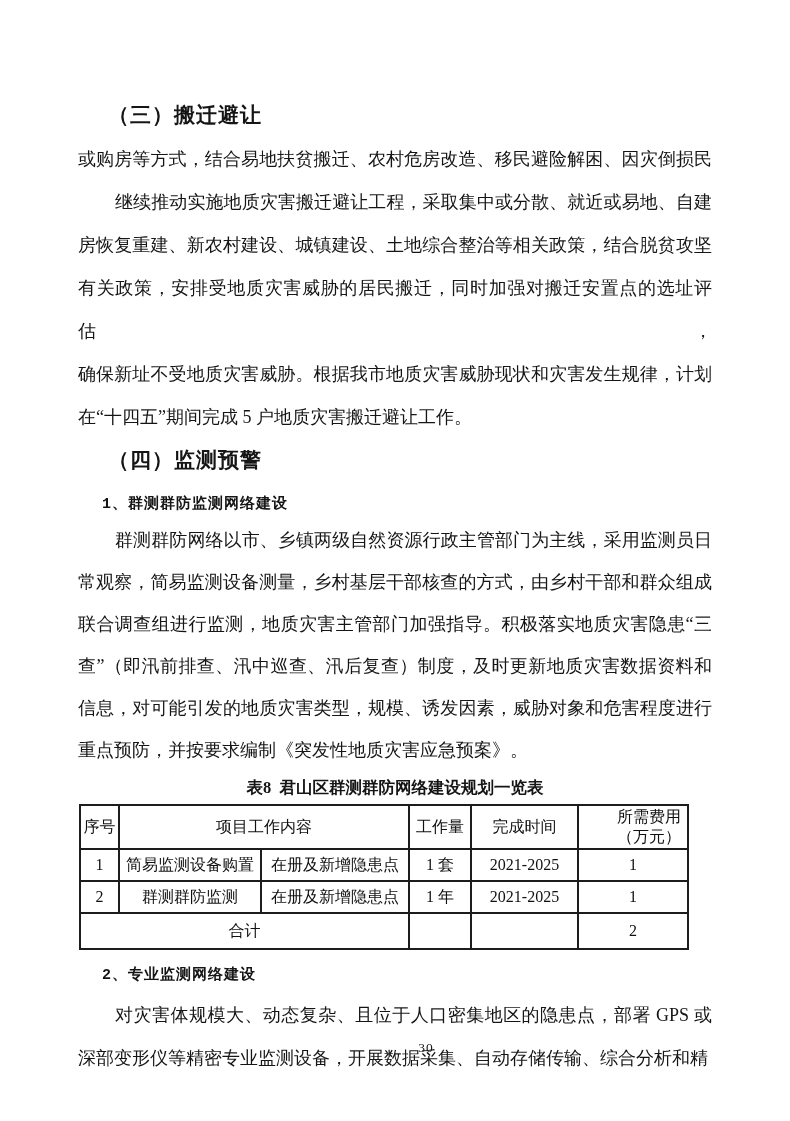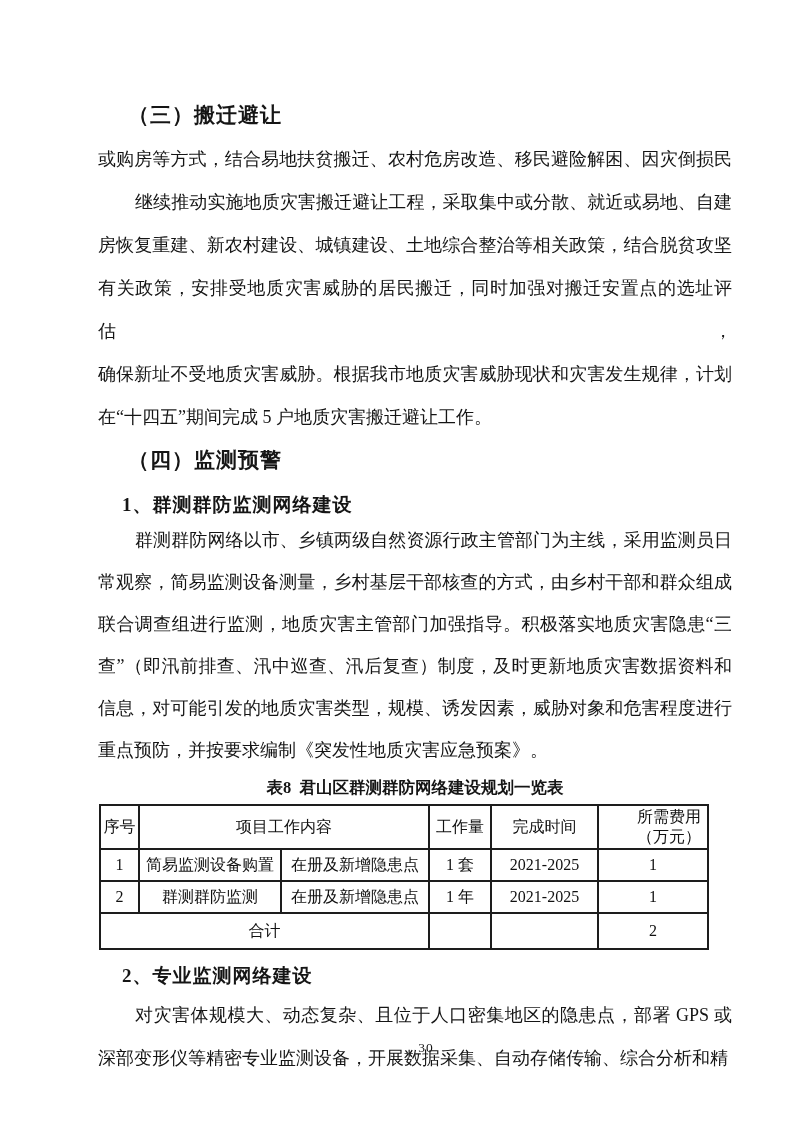--- a/index.html
+++ b/index.html
@@ -10,33 +10,33 @@
     margin:0 auto;
     background:#ffffff;
     font-family:"Liberation Serif","DejaVu Serif",serif;
     color:#151515;
     overflow:hidden;
   }
   .content {
     position:absolute;
     left:78px; top:100px;
     width:634px;
-    margin-left:20px;
   }
   .h-major {
     font-size:21px; font-weight:bold;
     line-height:30px;
     padding-left:30px;
     letter-spacing:1px;
   }
   .h-minor {
-    font-size:19px; font-weight:bold;
+    font-size:15px; font-weight:bold;
     line-height:28px;
     padding-left:24px;
     letter-spacing:1px;
+    font-family:Liberation Mono, monospace;
   }
   .para { font-size:18px; }
   .para .line {
     line-height:43px;
     text-align:justify;
     text-align-last:justify;
   }
   .para.tight .line { line-height:42px; }
   .line.first { text-indent:37px; }
   .line.last { text-align-last:left; }

